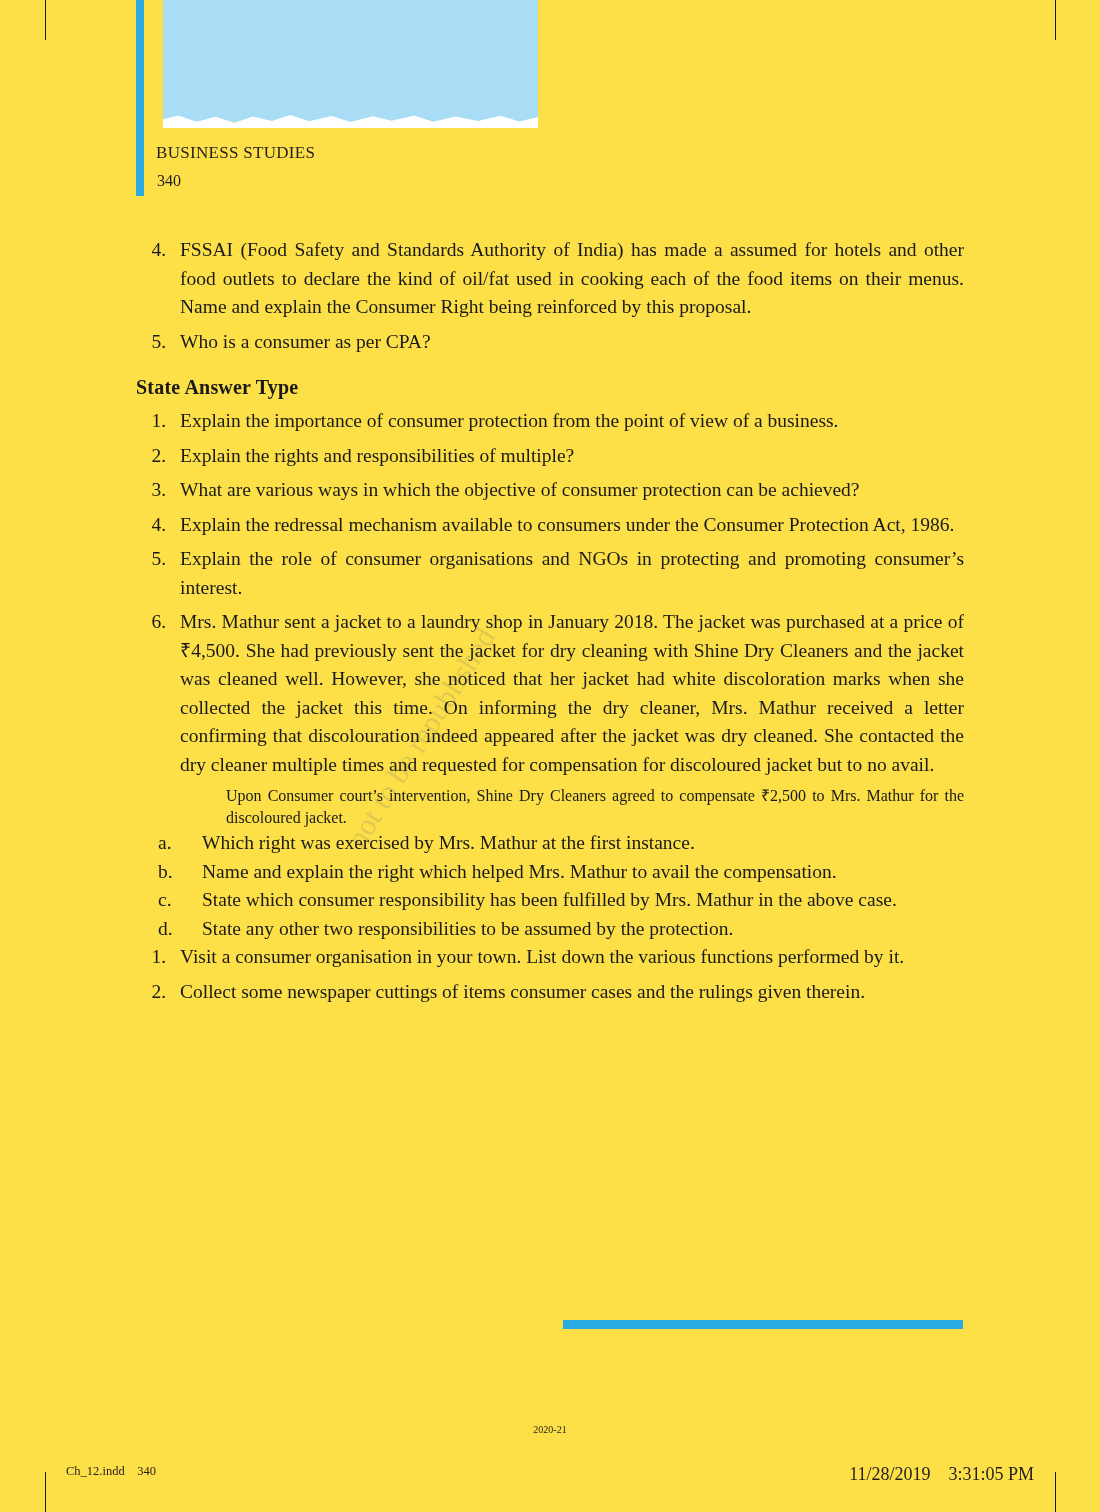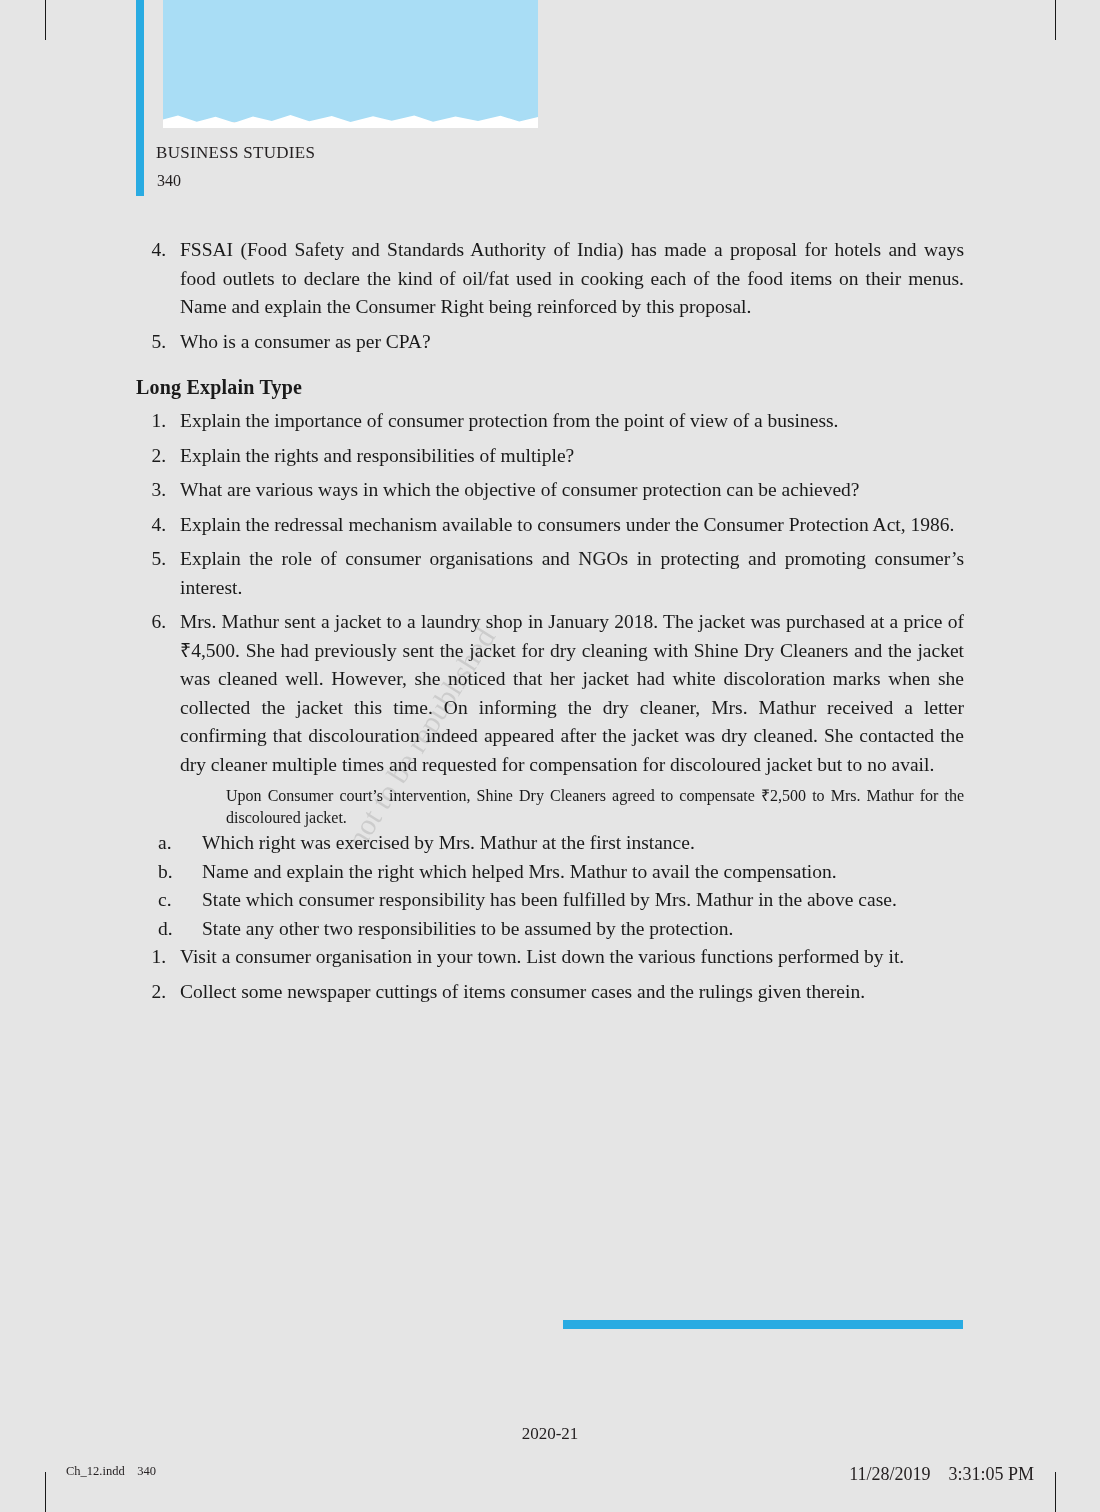--- a/index.html
+++ b/index.html
@@ -4,21 +4,21 @@
 <style>
   html, body {
     margin: 0;
     padding: 0;
     background: #ffffff;
   }
   .page {
     position: relative;
     width: 1100px;
     height: 1512px;
-    background: #e5e5e5;
+    background: #fde047;
     font-family: "Liberation Serif", serif;
     overflow: hidden;
   }
 
   
   .crop {
     position: absolute;
     background: #1a1a1a;
   }
   .crop.tl-v { left: 45px; top: 0; width: 1px; height: 40px; }
@@ -132,21 +132,21 @@
     width: 400px;
     height: 9px;
     background: #29abe2;
   }
   .year {
     position: absolute;
     left: 0;
     right: 0;
     top: 1424px;
     text-align: center;
-    font-size: 17px;
+    font-size: 10px;
     color: #231f20;
   }
   .foot-left {
     position: absolute;
     left: 66px;
     top: 1464px;
     font-size: 12.5px;
     color: #231f20;
     font-family: "Liberation Serif", serif;
   }
@@ -192,29 +192,29 @@
   </div>
   <div class="header-title">BUSINESS STUDIES</div>
   <div class="header-page-no">340</div>
 
   <div class="watermark">not to be republished</div>
 
   <div class="content">
 
     <div class="item">
       <span class="num">4.</span>
-      <span class="txt">FSSAI (Food Safety and Standards Authority of India) has made a proposal for hotels and ways food outlets to declare the kind of oil/fat used in cooking each of the food items on their menus. Name and explain the Consumer Right being reinforced by this proposal.</span>
+      <span class="txt">FSSAI (Food Safety and Standards Authority of India) has made a assumed for hotels and other food outlets to declare the kind of oil/fat used in cooking each of the food items on their menus. Name and explain the Consumer Right being reinforced by this proposal.</span>
     </div>
     <div class="gap-sm"></div>
     <div class="item">
       <span class="num">5.</span>
       <span class="txt">Who is a consumer as per CPA?</span>
     </div>
 
-    <div class="section-head">Long Explain Type</div>
+    <div class="section-head">State Answer Type</div>
 
     <div class="item">
       <span class="num">1.</span>
       <span class="txt">Explain the importance of consumer protection from the point of view of a business.</span>
     </div>
     <div class="gap-sm"></div>
     <div class="item">
       <span class="num">2.</span>
       <span class="txt">Explain the rights and responsibilities of multiple?</span>
     </div>

